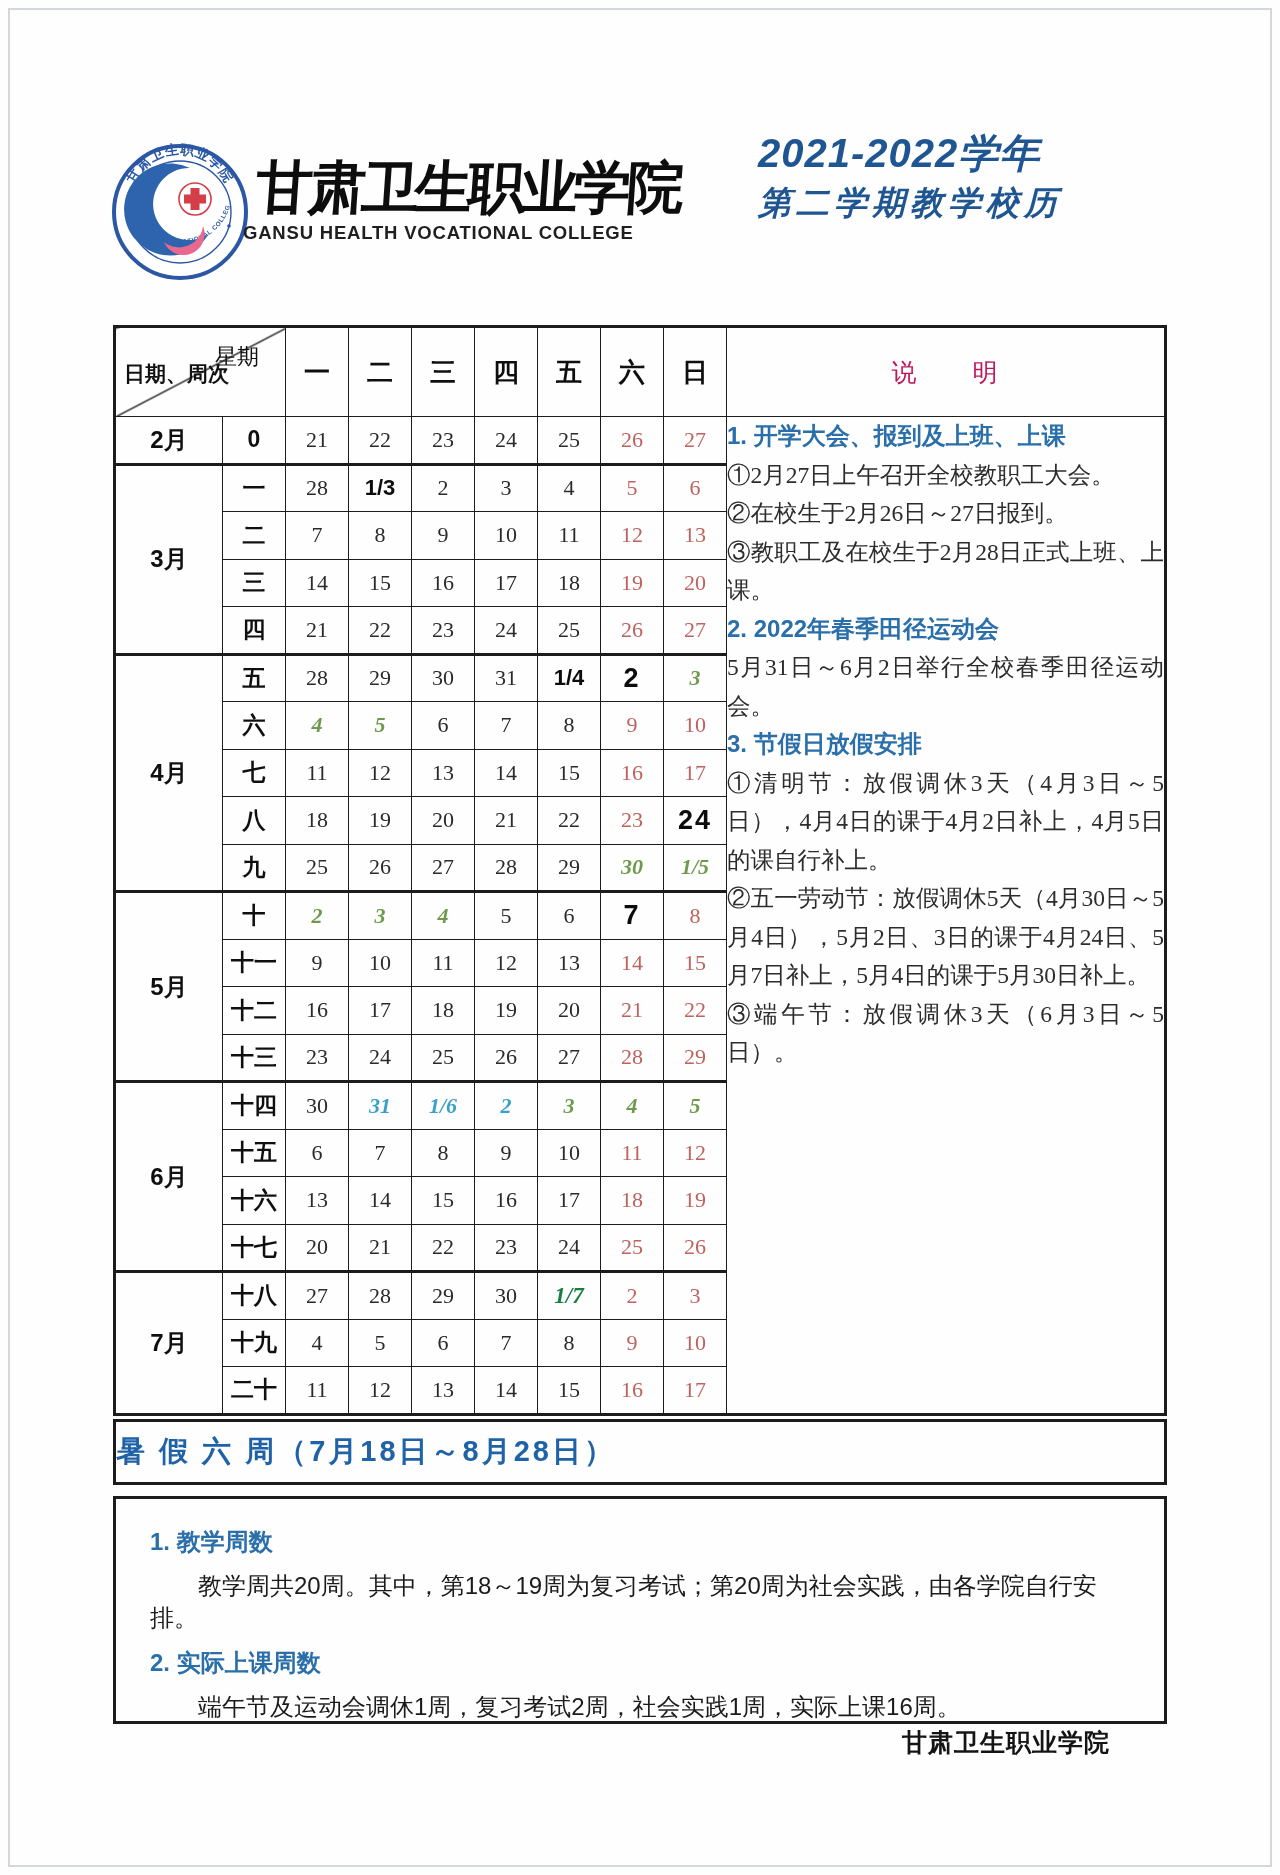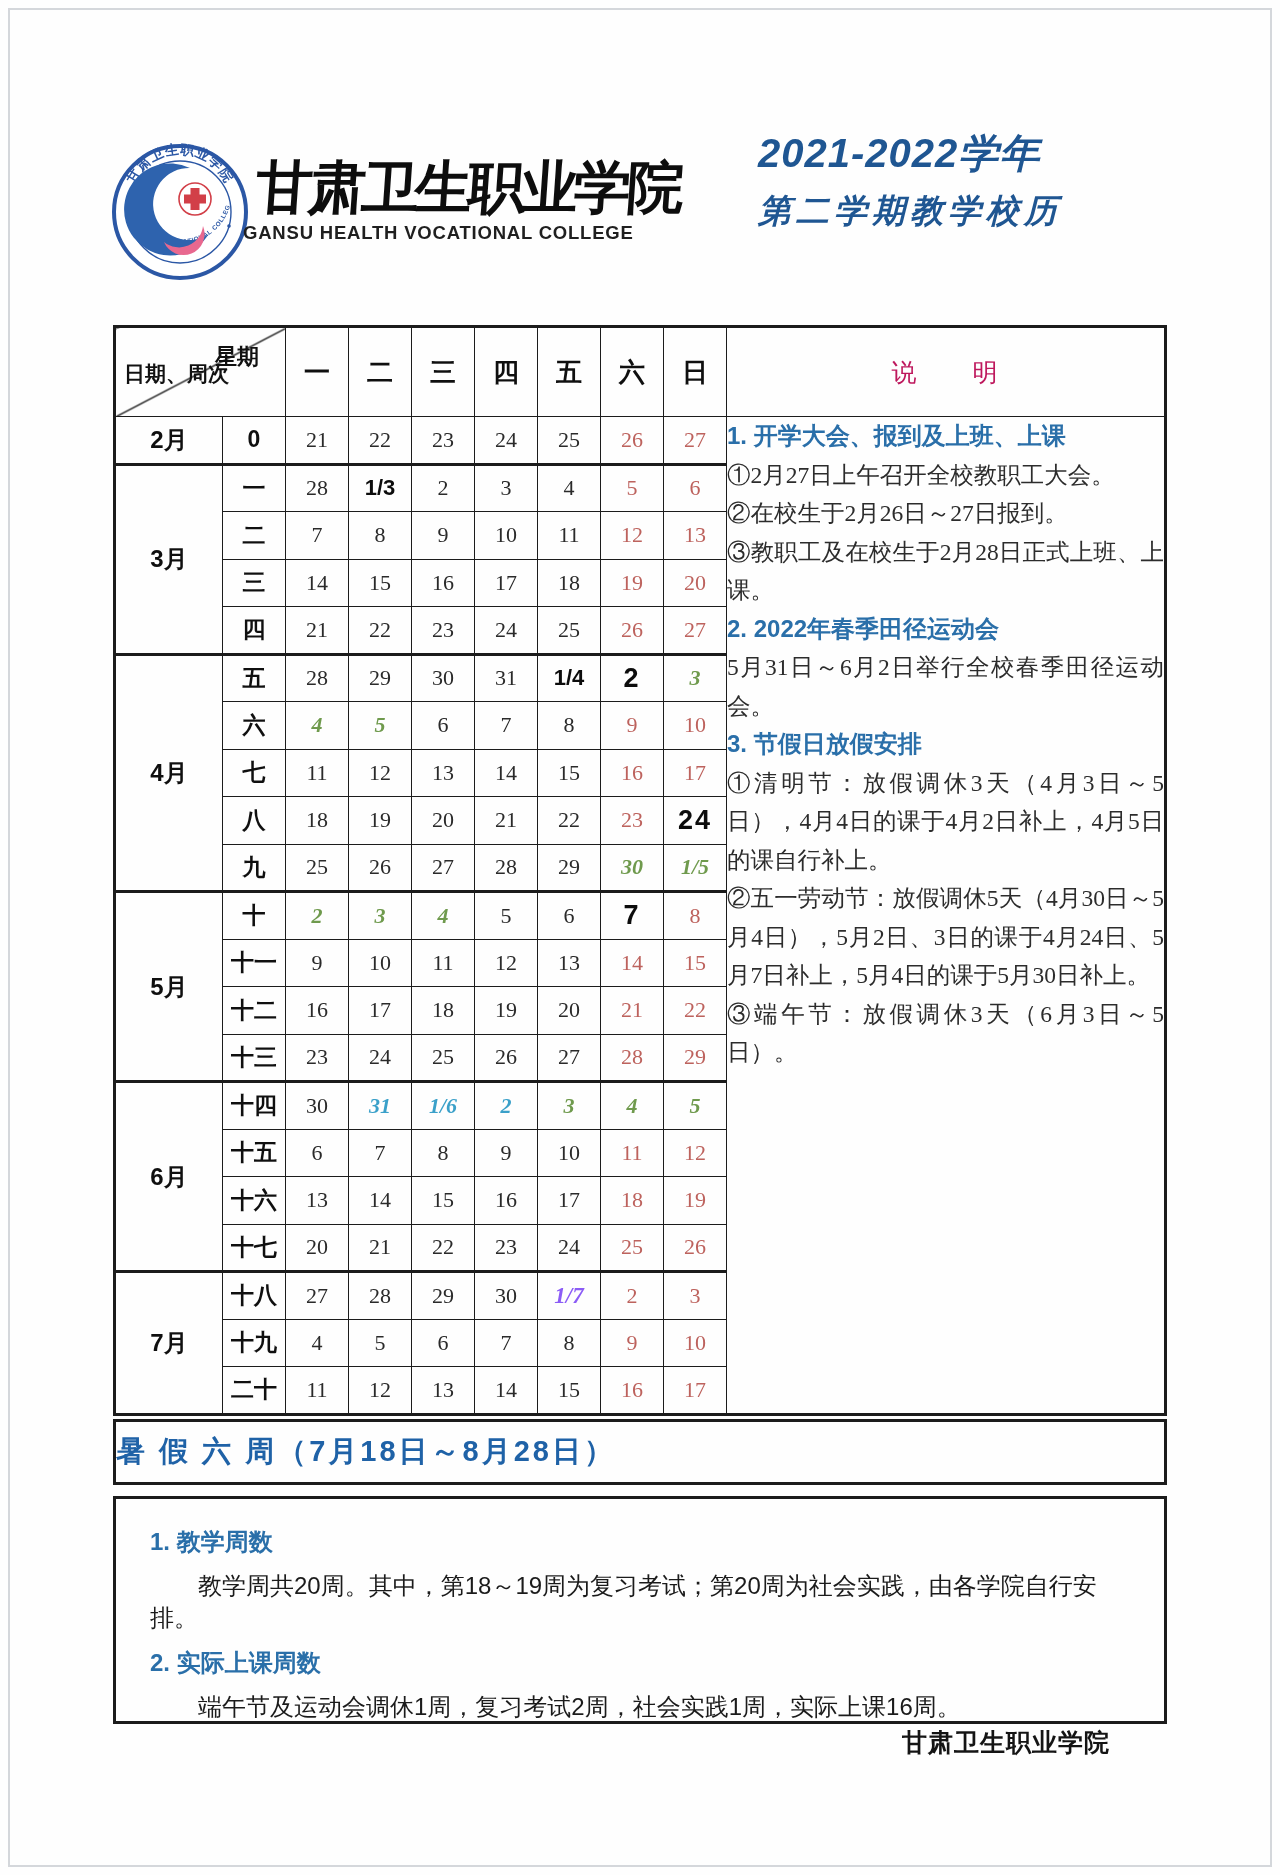--- a/index.html
+++ b/index.html
@@ -15,45 +15,45 @@
   
   .logo{position:absolute;left:110px;top:142px;width:140px;height:140px;}
   .college-cn{position:absolute;left:256px;top:150px;font-family:"DejaVu Serif",serif;
               font-weight:bold;font-size:57px;letter-spacing:-4px;color:#0d0d0d;
               transform:skewX(-4deg);white-space:nowrap;}
   .college-en{position:absolute;left:243px;top:222px;font-size:18.5px;font-weight:bold;
               letter-spacing:0.8px;color:#1f1f1f;white-space:nowrap;}
   .title-block{position:absolute;left:758px;top:126px;color:var(--title-blue);}
   .title-line1{font-size:40px;font-weight:bold;font-style:italic;letter-spacing:1px;white-space:nowrap;}
   .title-line2{font-size:33px;font-weight:bold;font-style:italic;font-family:"DejaVu Serif",serif;
-               letter-spacing:5px;margin-top:8px;white-space:nowrap;}
+               letter-spacing:5px;margin-top:0;white-space:nowrap;}
 
   
   .sheet{position:absolute;left:113px;top:325px;width:1054px;}
   table.calendar{border-collapse:collapse;table-layout:fixed;width:1054px;border:3px solid var(--ink);}
   table.calendar th,table.calendar td{border:1.6px solid var(--ink);padding:0;}
   thead tr{height:90px;}
   tbody tr{height:47.5px;}
   tr.month-start td{border-top-width:3px;}
   .corner{position:relative;background:
       linear-gradient(to bottom right,transparent calc(50% - 1.2px),var(--ink) calc(50% - 0.2px),
       var(--ink) calc(50% + 0.2px),transparent calc(50% + 1.2px));}
-  .corner .tr-label{position:absolute;top:14px;right:26px;font-size:22px;font-weight:bold;color:#111;}
+  .corner .tr-label{position:absolute;top:14px;right:26px;font-size:22px;font-weight:normal;color:#111;}
   .corner .bl-label{position:absolute;bottom:28px;left:8px;font-size:21px;font-weight:bold;color:#111;white-space:nowrap;}
   th.day-head{font-size:26px;font-weight:bold;color:#0f0f0f;text-align:center;}
   th.notes-head{font-size:25px;font-weight:normal;color:#be185d;text-align:center;letter-spacing:2px;}
   td.month-cell{font-size:24px;font-weight:bold;text-align:center;color:#0f0f0f;}
   td.week-cell{font-size:23px;font-weight:bold;text-align:center;color:#0f0f0f;}
   td.day{font-family:"Liberation Serif",serif;font-size:22px;color:#2a2a2a;text-align:center;}
   td.day.s-r{color:var(--red);}
   td.day.s-g{color:var(--green);font-style:italic;font-weight:bold;}
   td.day.s-bl{color:var(--blue);font-style:italic;font-weight:bold;}
   td.day.s-b{font-family:"Liberation Sans",sans-serif;font-weight:bold;color:#0c0c0c;font-size:22px;}
   td.day.s-bb{font-family:"Liberation Sans",sans-serif;font-weight:bold;color:#0c0c0c;font-size:27px;letter-spacing:2px;}
-  td.day.s-bi{font-weight:bold;font-style:italic;color:#8b5cf6;font-size:23px;}
+  td.day.s-bi{font-weight:bold;font-style:italic;color:#15803d;font-size:23px;}
   td.notes-cell{vertical-align:top;text-align:justify;padding:18px 16px 0 20px;}
   .note-heading{color:var(--heading-blue);font-size:24px;font-weight:bold;line-height:38.5px;
                 font-family:"Liberation Sans",sans-serif;}
   .note-body{color:#2c2c2c;font-size:23.5px;line-height:38.5px;font-family:"Liberation Serif",serif;}
 
   
   .summer-box{margin-top:3px;border:3px solid var(--ink);height:60px;display:flex;
               align-items:center;}
   .summer-text{color:var(--summer-blue);font-weight:bold;font-size:29px;letter-spacing:3px;}
   .teach-box{margin-top:11px;border:3px solid var(--ink);height:228px;box-sizing:border-box;

